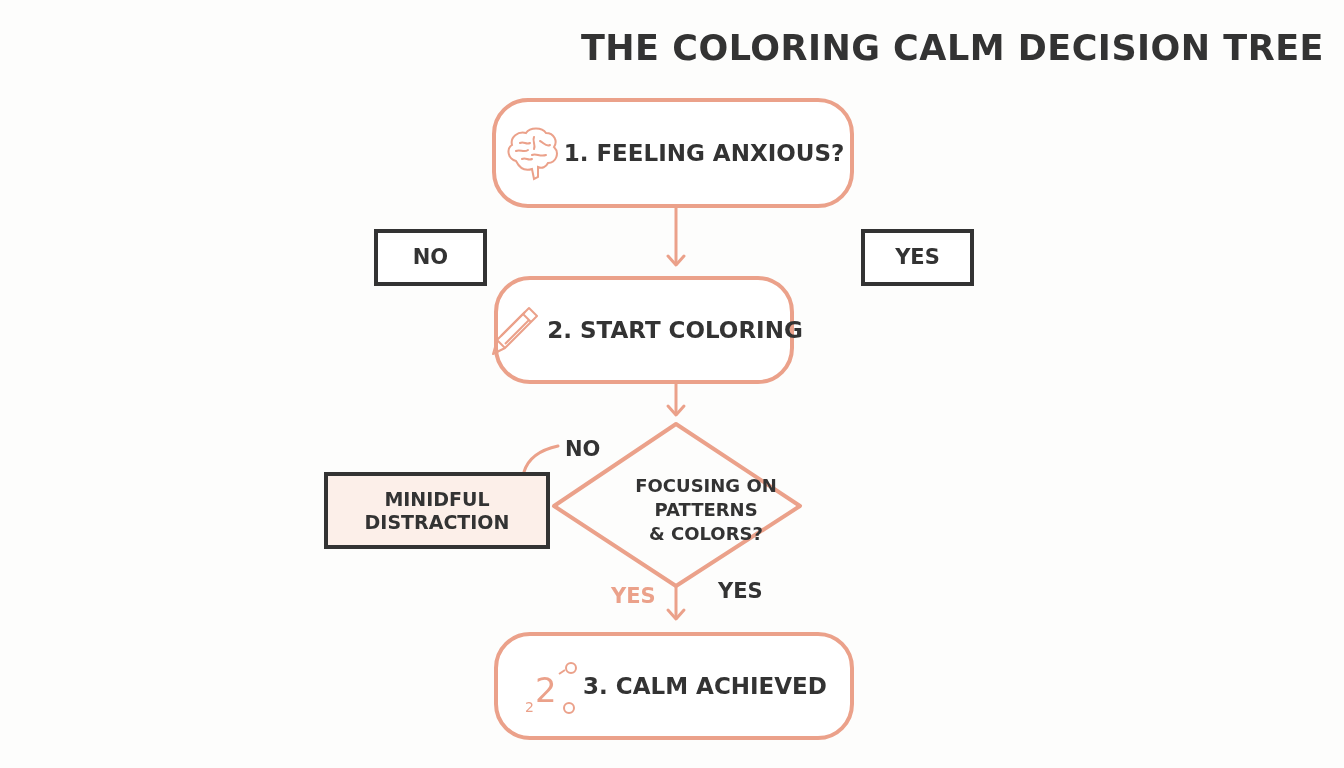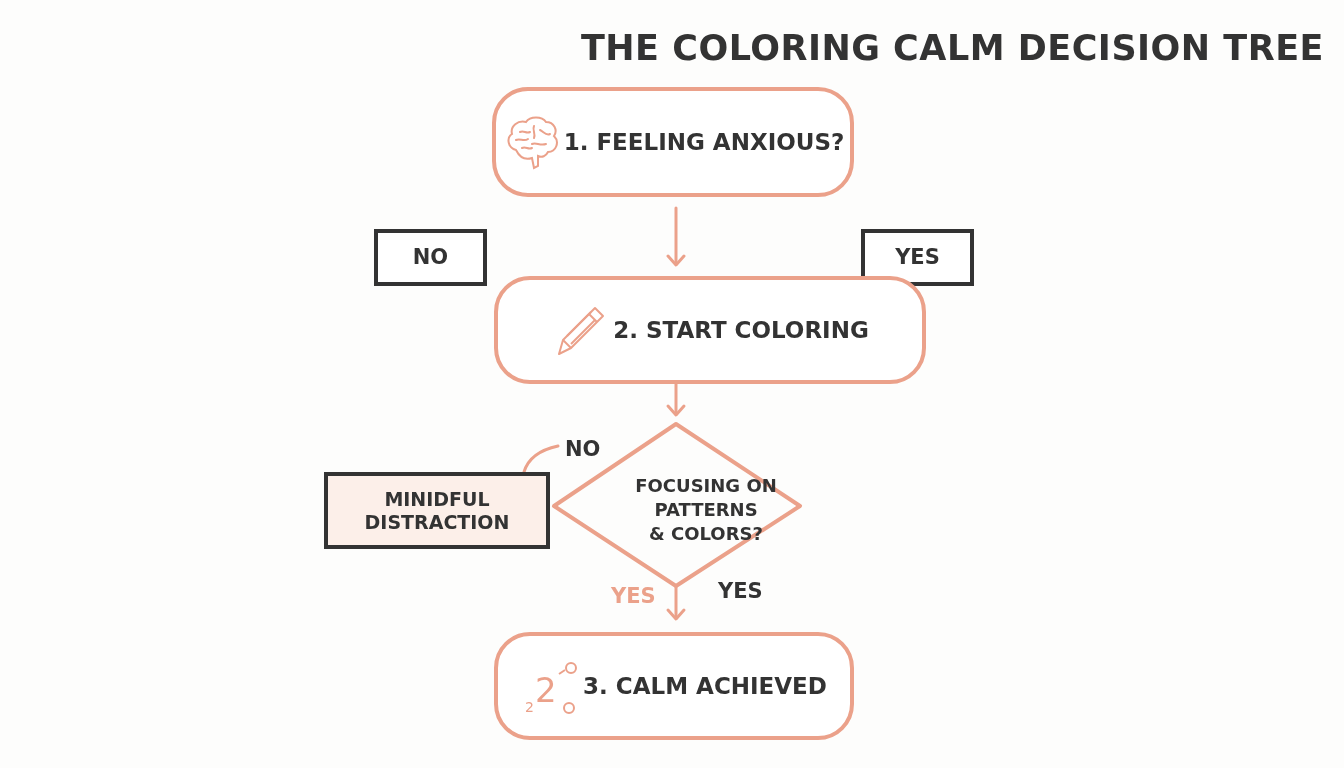--- a/index.html
+++ b/index.html
@@ -51,39 +51,39 @@
 
     <line x1="514" y1="508" x2="544" y2="508"></line>
     <polyline points="536,500 545,508 536,516"></polyline>
 
     <path d="M524,472 Q530,452 558,446"></path>
 
     <polygon points="676,424 800,506 676,586 554,506" stroke-width="4"></polygon>
   </g>
 </svg>
 
-<div class="pill" style="left:492px; top:87px; width:362px; height:110px;">
+<div class="pill" style="left:492px; top:98px; width:362px; height:110px;">
   <svg class="icon" viewBox="0 0 60 60">
     <g fill="none" stroke="#eba18a" stroke-width="2" stroke-linecap="round">
       <path d="M14,38 C6,36 4,26 10,22 C8,14 16,8 24,10 C28,4 40,4 44,10 C52,10 56,18 52,24 C58,30 54,40 46,40 C44,44 40,46 36,44 L36,54 L32,56 L30,46 C24,48 18,46 14,38 Z"></path>
       <path d="M18,20 C22,18 24,22 28,20"></path>
       <path d="M14,28 C18,26 22,30 26,27"></path>
       <path d="M32,14 C30,18 34,22 32,26"></path>
       <path d="M38,18 C42,20 44,24 48,22"></path>
       <path d="M30,32 C34,30 38,34 44,32"></path>
       <path d="M20,36 C24,34 26,38 30,36"></path>
     </g>
   </svg>
   <span class="label">1. FEELING ANXIOUS?</span>
 </div>
 
 <div class="sqbox" style="left:374px; top:229px; width:113px; height:57px;">NO</div>
 <div class="sqbox" style="left:861px; top:229px; width:113px; height:57px;">YES</div>
 
-<div class="pill" style="left:494px; top:276px; width:432px; height:108px;">
+<div class="pill" style="left:494px; top:276px; width:300px; height:108px;">
   <svg class="icon" viewBox="0 0 60 60">
     <g fill="none" stroke="#eba18a" stroke-width="2" stroke-linejoin="round">
       <path d="M8,54 L12,40 L44,8 L52,16 L20,48 Z"></path>
       <line x1="12" y1="40" x2="20" y2="48"></line>
       <line x1="38" y1="14" x2="46" y2="22"></line>
       <line x1="16" y1="36" x2="40" y2="12"></line>
       <line x1="20" y1="44" x2="44" y2="20"></line>
     </g>
   </svg>
   <span class="label">2. START COLORING</span>

